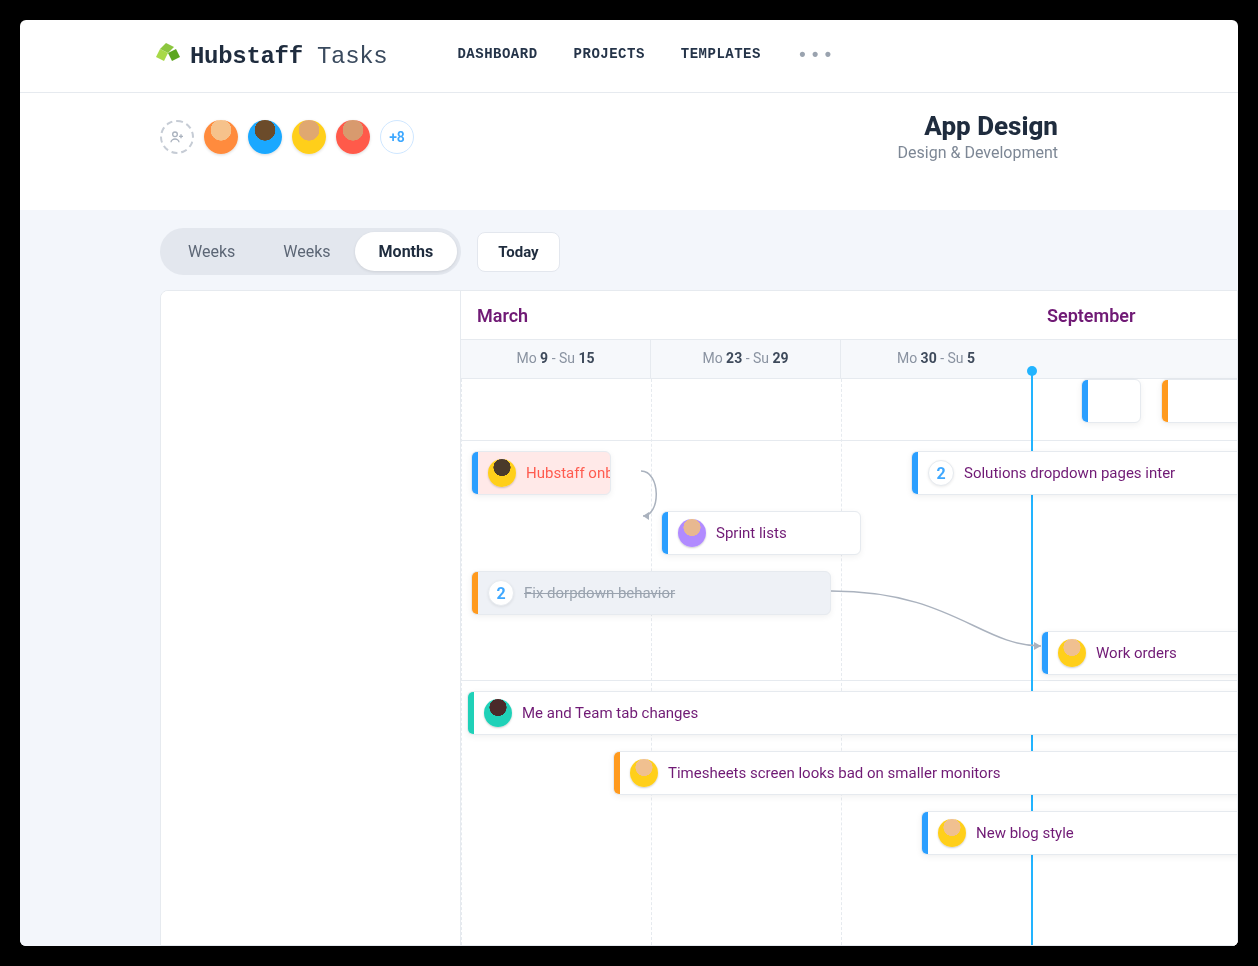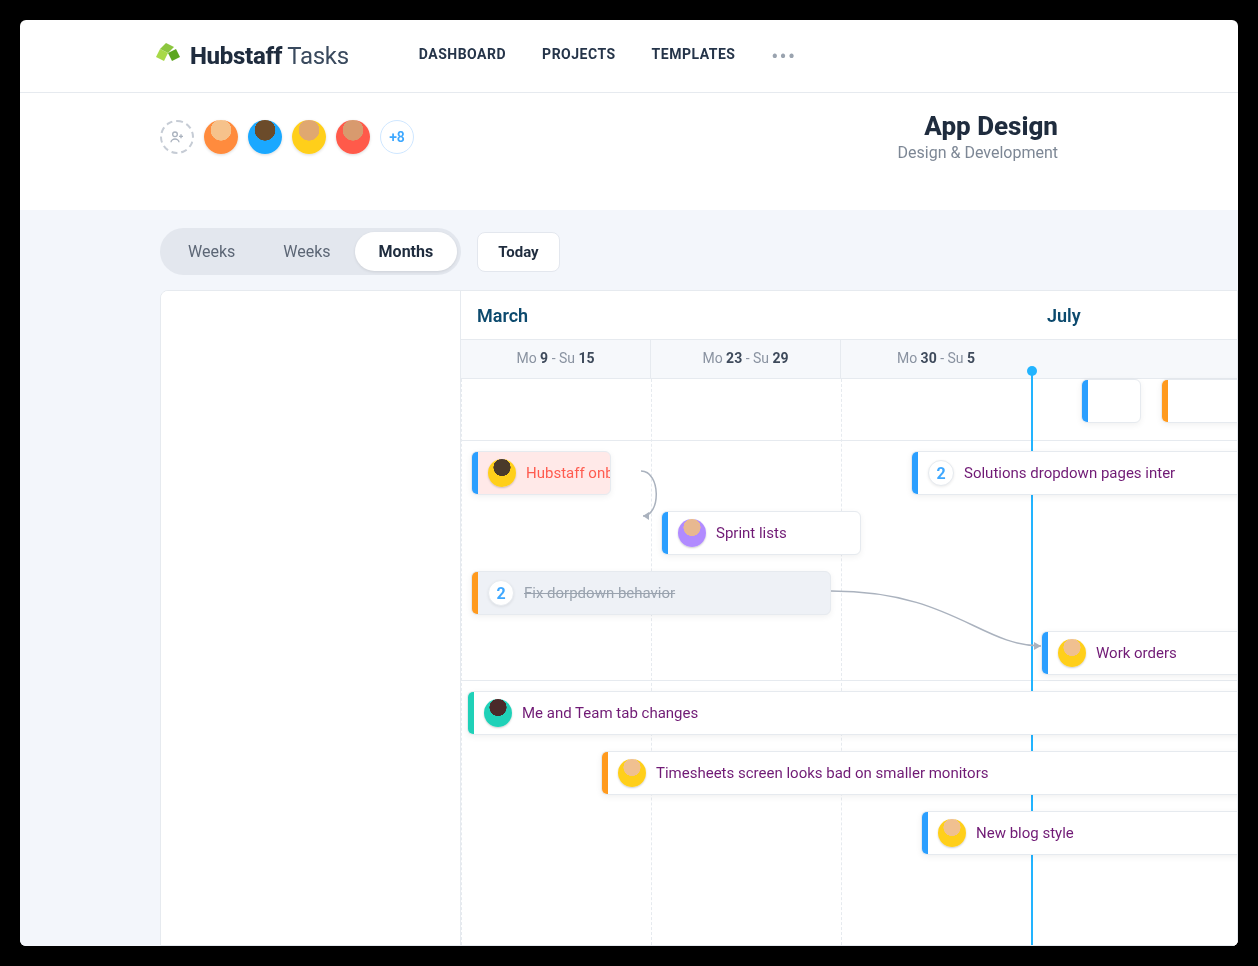--- a/index.html
+++ b/index.html
@@ -21,20 +21,21 @@
     border-radius: 6px;
     overflow: hidden;
   }
 
   
   .topbar {
     display: flex;
     align-items: center;
     padding: 20px 40px 20px 130px;
     gap: 40px;
+    font-family: Liberation Mono, monospace;
   }
   .logo { display: flex; align-items: center; gap: 8px; }
   .logo-mark { width: 32px; height: 32px; position: relative; }
   .logo-text { font-size: 24px; letter-spacing: -0.3px; }
   .logo-bold { font-weight: 800; color: #1f2c3e; }
   .logo-thin { font-weight: 400; color: #3a4a5e; }
   .nav-links { display: flex; gap: 36px; font-weight: 700; font-size: 14px; letter-spacing: .5px; color: #253449; margin-left: 30px;}
   .nav-link { cursor: pointer; }
   .more-dots { color: #9aa3af; font-size: 18px; letter-spacing: 2px; cursor: pointer; }
 
@@ -124,21 +125,21 @@
     z-index: 3;
   }
   .month-head {
     position: absolute;
     left: 300px; right: 0; top: 0;
     height: 48px;
     display: flex;
     z-index: 2;
     background: #fff;
   }
-  .month-cell { flex: 0 0 auto; padding: 14px 16px; font-size: 18px; font-weight: 600; color: #0c4a6e; }
+  .month-cell { flex: 0 0 auto; padding: 14px 16px; font-size: 18px; font-weight: 600; color: #701a75; }
   .week-head {
     position: absolute;
     left: 300px; right: 0; top: 48px;
     height: 40px;
     background: #f6f8fb;
     border-top: 1px solid #e6eaef;
     border-bottom: 1px solid #e6eaef;
     display: flex;
     z-index: 2;
   }
@@ -277,21 +278,21 @@
         <div class="seg-btn">Weeks</div>
         <div class="seg-btn active">Months</div>
       </div>
       <div class="today-btn">Today</div>
     </div>
 
     <div class="grid-wrap">
 
       <div class="month-head">
         <div class="month-cell" style="width:570px;">March</div>
-        <div class="month-cell">July</div>
+        <div class="month-cell">September</div>
       </div>
 
       <div class="week-head">
         <div class="week-cell">
           <span>Mo </span><b>9</b><span> - Su </span><b>15</b>
         </div>
         <div class="week-cell">
           <span>Mo </span><b>23</b><span> - Su </span><b>29</b>
         </div>
         <div class="week-cell" style="border-right:none;">
@@ -367,21 +368,21 @@
 
       <div class="row" style="top:390px; height:260px; border-bottom:none;">
         <div class="row-label">Waiting for development</div>
 
         <div class="card noborder" style="left:306px; right:-20px; top:10px;">
           <span class="accent" style="background:#1fd1b8;"></span>
           <span class="mini-av" style="background: radial-gradient(circle at 50% 30%, #4a2a2a 35%, #1fd1b8 36%);"></span>
           <span class="title">Me and Team tab changes</span>
         </div>
 
-        <div class="card noborder" style="left:440px; right:-20px; top:70px;">
+        <div class="card noborder" style="left:452px; right:-20px; top:70px;">
           <span class="accent" style="background:#ff9a1e;"></span>
           <span class="mini-av" style="background: radial-gradient(circle at 50% 30%, #f0c090 35%, #ffcf1a 36%);"></span>
           <span class="title">Timesheets screen looks bad on smaller monitors</span>
         </div>
 
         <div class="card noborder" style="left:760px; right:-20px; top:130px;">
           <span class="accent" style="background:#2b9fff;"></span>
           <span class="mini-av" style="background: radial-gradient(circle at 50% 30%, #f0c090 35%, #ffcf1a 36%);"></span>
           <span class="title">New blog style</span>
         </div>

